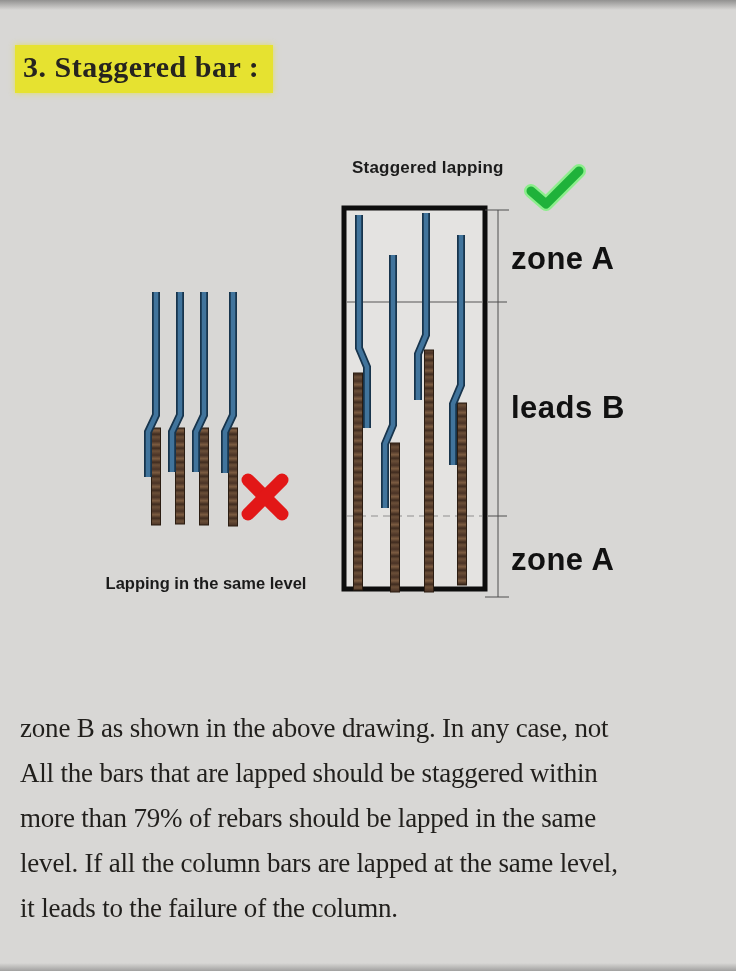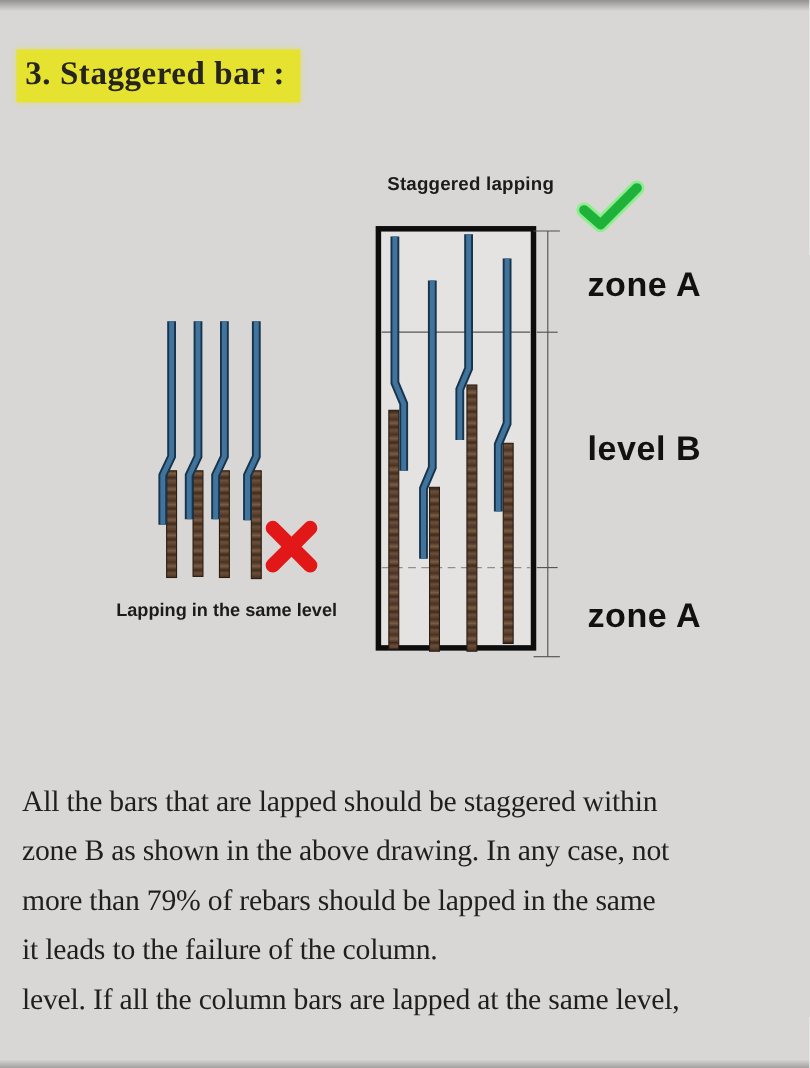--- a/index.html
+++ b/index.html
@@ -40,23 +40,23 @@
     padding: 5px 14px 9px 8px;
     font-size: 30px; font-weight: bold; color: var(--title-text);
     letter-spacing: 0.5px;
     box-shadow: 0 0 6px rgba(230,226,48,0.7);
   }
   .caption {
     position: absolute; font-family: "Liberation Sans", sans-serif;
     font-weight: bold; color: var(--label-text); text-align: right;
   }
   .caption-staggered { left: 352px; top: 158px; font-size: 17px; letter-spacing: 0.2px; }
-  .caption-same-level { left: 95px; top: 546px; width: 222px; text-align: center; font-size: 16.5px; }
+  .caption-same-level { left: 95px; top: 574px; width: 222px; text-align: center; font-size: 16.5px; }
   .zone-label {
-    position: absolute; left: 534px;
+    position: absolute; left: 511px;
     font-family: "Liberation Sans", sans-serif;
     font-weight: bold; font-size: 31px; color: #111;
     letter-spacing: 0.5px; white-space: nowrap;
   }
   .zone-a-top { top: 241px; }
   .zone-b-mid { top: 390px; }
   .zone-a-bottom { top: 542px; }
   .fig-svg { position: absolute; }
   .svg-right { left: 335px; top: 195px; }
   .svg-left { left: 138px; top: 283px; }
@@ -138,21 +138,21 @@
     </g>
 
     <g>
       <rect class="brown-bar" x="122.5" y="208" width="9" height="182"></rect>
       <path class="blue-outer" d="M126,40 V190 L118,209 V270"></path>
       <path class="blue-inner" d="M126,40 V190 L118,209 V270"></path>
     </g>
   </svg>
 
   <div class="zone-label zone-a-top">zone A</div>
-  <div class="zone-label zone-b-mid">level B</div>
+  <div class="zone-label zone-b-mid">leads B</div>
   <div class="zone-label zone-a-bottom">zone A</div>
 
   <svg class="fig-svg svg-left" width="175" height="260" viewBox="0 0 175 260">
 
     <g>
       <rect class="brown-bar" x="13.5" y="145" width="9" height="97"></rect>
       <path class="blue-outer" d="M18,9 V132 L10,149 V194"></path>
       <path class="blue-inner" d="M18,9 V132 L10,149 V194"></path>
     </g>
 
@@ -176,19 +176,19 @@
 
     <g>
       <line class="cross-stroke" x1="110" y1="197" x2="144" y2="231"></line>
       <line class="cross-stroke" x1="144" y1="197" x2="110" y2="231"></line>
     </g>
   </svg>
 
   <div class="caption caption-same-level">Lapping in the same level</div>
 
   <div class="paragraph">
+    <span class="pline">zone B as shown in the above drawing. In any case, not</span>
     <span class="pline">All the bars that are lapped should be staggered within</span>
-    <span class="pline">zone B as shown in the above drawing. In any case, not</span>
     <span class="pline">more than 79% of rebars should be lapped in the same</span>
+    <span class="pline">level. If all the column bars are lapped at the same level,</span>
     <span class="pline">it leads to the failure of the column.</span>
-    <span class="pline">level. If all the column bars are lapped at the same level,</span>
   </div>
 </div>
 
 </body></html>

